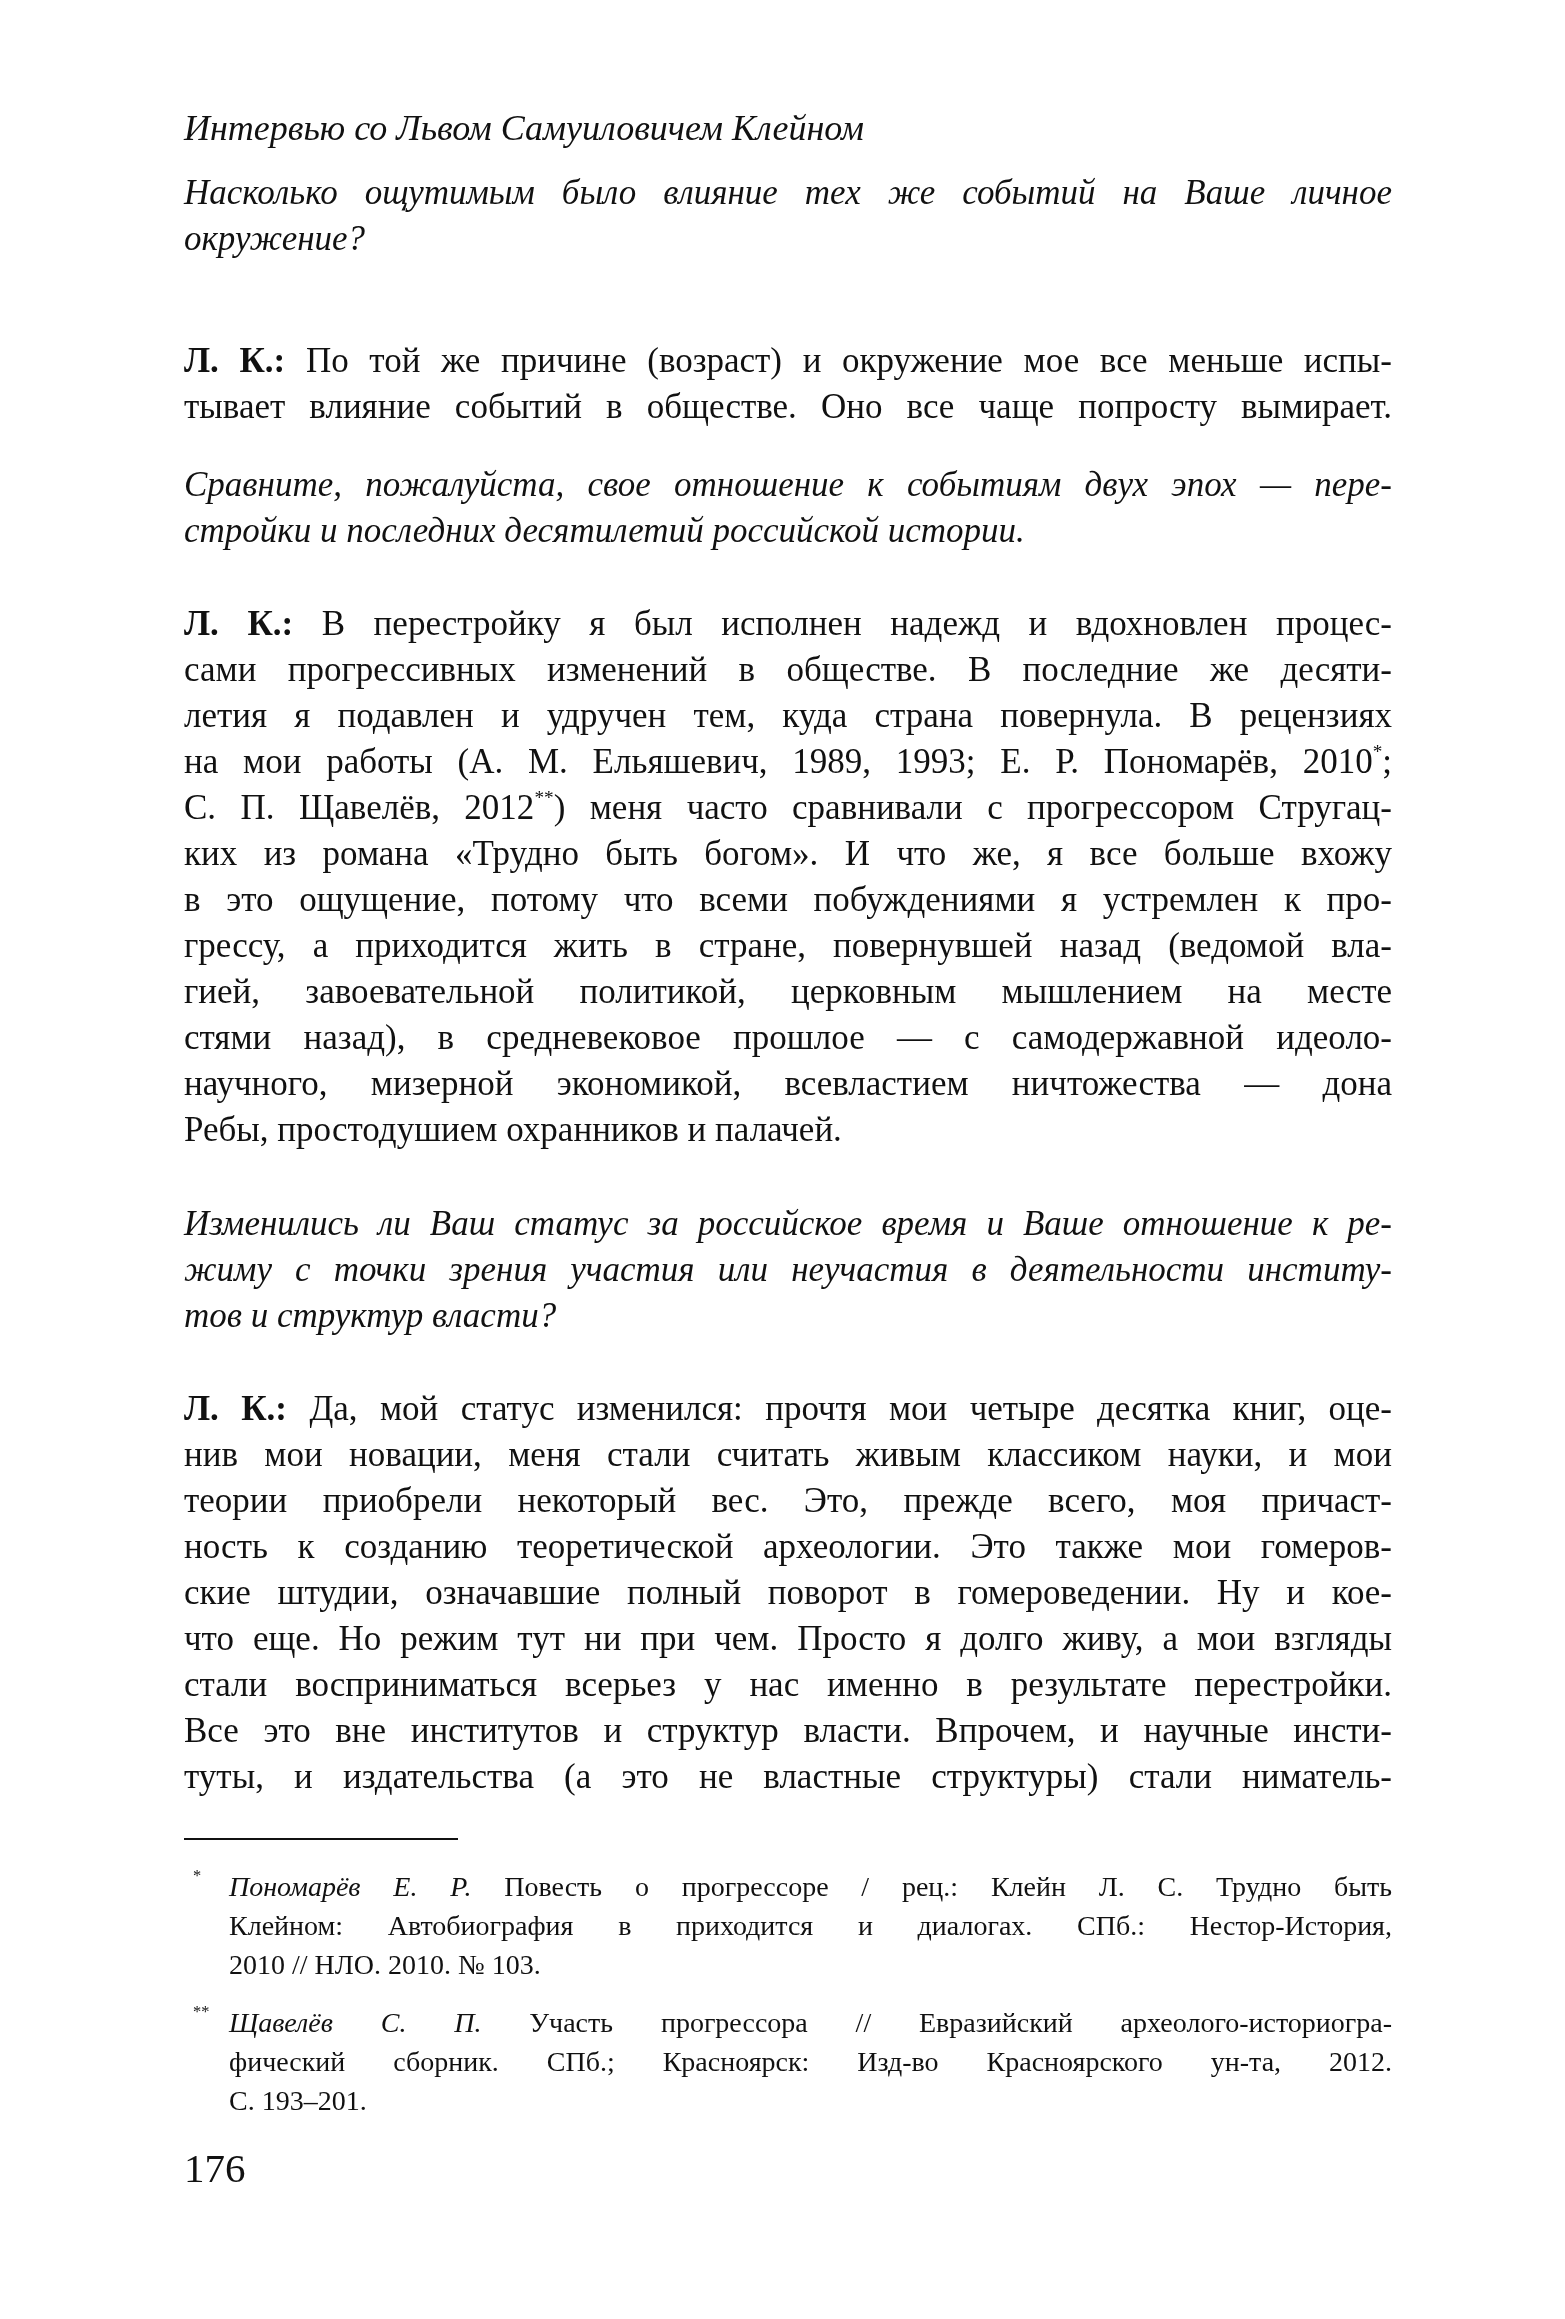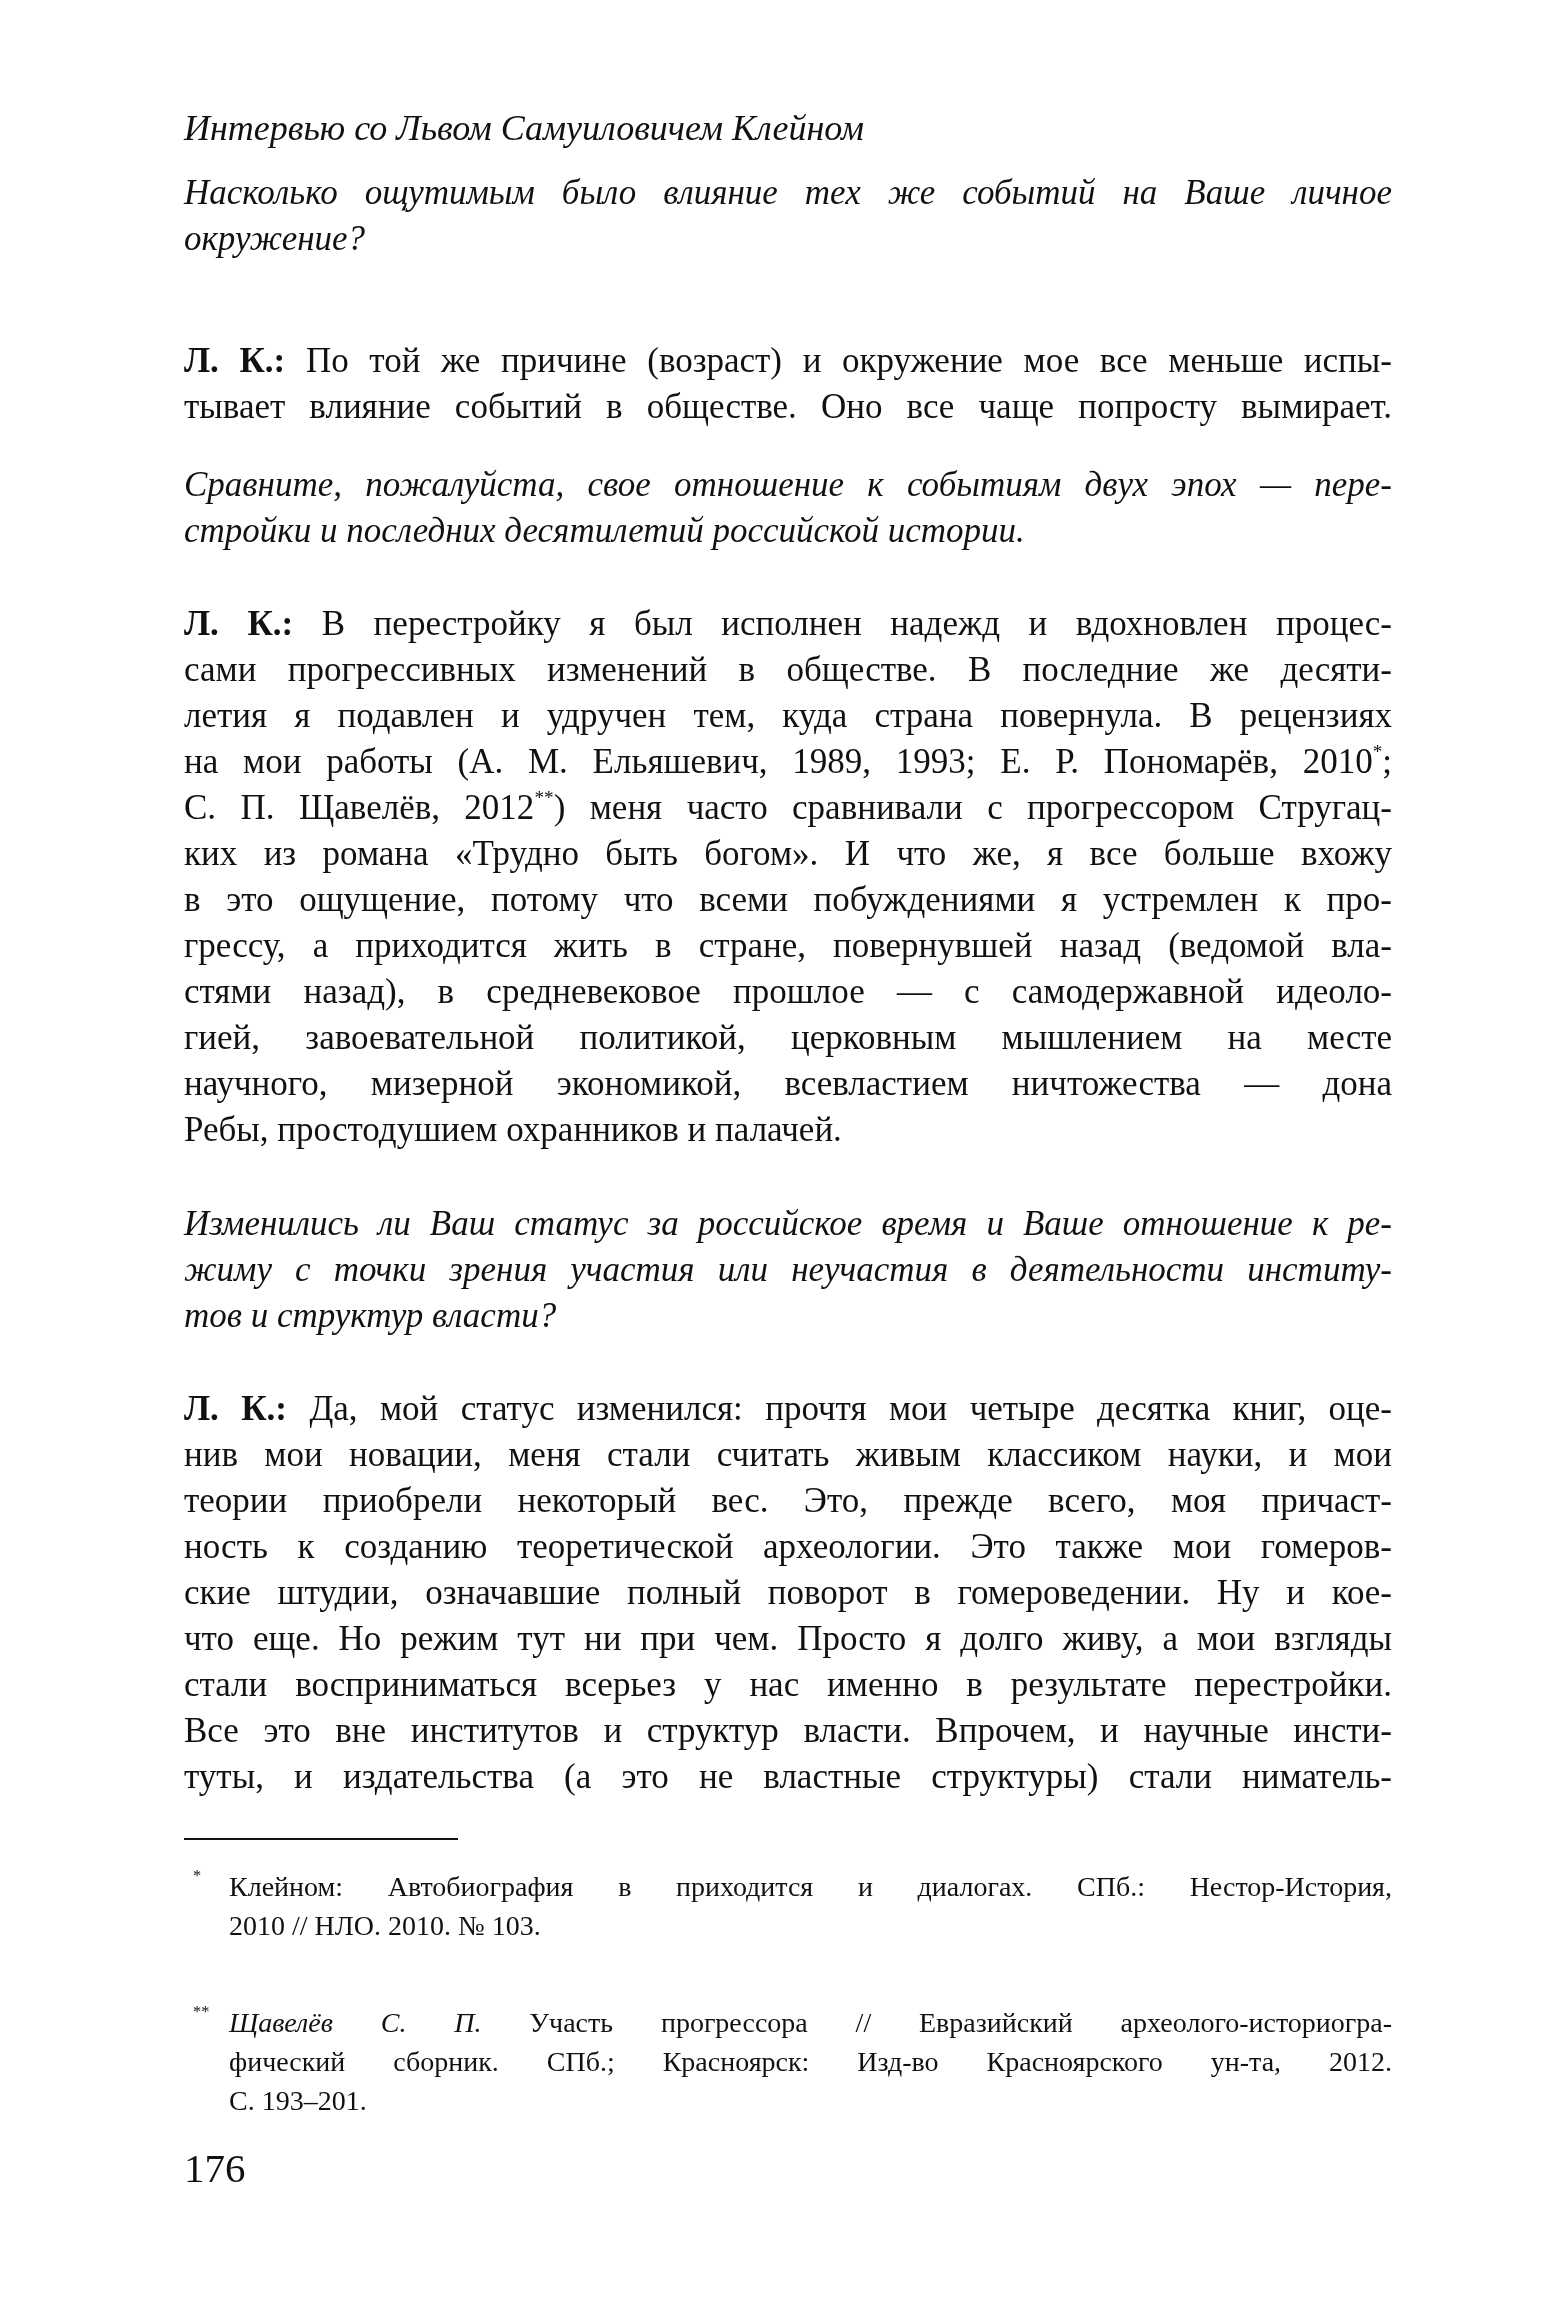--- a/index.html
+++ b/index.html
@@ -125,22 +125,22 @@
 
   <div class="block answer" style="top:601px;">
     <span class="line"><span class="speaker">Л. К.:</span><span> В перестройку я был исполнен надежд и вдохновлен процес-</span></span>
     <span class="line">сами прогрессивных изменений в обществе. В последние же десяти-</span>
     <span class="line">летия я подавлен и удручен тем, куда страна повернула. В рецензиях</span>
     <span class="line"><span>на мои работы (А. М. Ельяшевич, 1989, 1993; Е. Р. Пономарёв, 2010</span><sup>*</sup><span>;</span></span>
     <span class="line"><span>С. П. Щавелёв, 2012</span><sup>**</sup><span>) меня часто сравнивали с прогрессором Стругац-</span></span>
     <span class="line">ких из романа «Трудно быть богом». И что же, я все больше вхожу</span>
     <span class="line">в это ощущение, потому что всеми побуждениями я устремлен к про-</span>
     <span class="line">грессу, а приходится жить в стране, повернувшей назад (ведомой вла-</span>
+    <span class="line">гией, завоевательной политикой, церковным мышлением на месте</span>
     <span class="line">стями назад), в средневековое прошлое — с самодержавной идеоло-</span>
-    <span class="line">гией, завоевательной политикой, церковным мышлением на месте</span>
     <span class="line">научного, мизерной экономикой, всевластием ничтожества — дона</span>
     <span class="line last">Ребы, простодушием охранников и палачей.</span>
   </div>
 
   <div class="block question" style="top:1201px;">
     <span class="line">Изменились ли Ваш статус за российское время и Ваше отношение к ре-</span>
     <span class="line">жиму с точки зрения участия или неучастия в деятельности институ-</span>
     <span class="line last">тов и структур власти?</span>
   </div>
 
@@ -154,20 +154,21 @@
     <span class="line">стали восприниматься всерьез у нас именно в результате перестройки.</span>
     <span class="line">Все это вне институтов и структур власти. Впрочем, и научные инсти-</span>
     <span class="line">туты, и издательства (а это не властные структуры) стали ниматель-</span>
   </div>
 
   <div class="fn-rule"></div>
 
   <div class="footnote" style="top:1867px;">
     <span class="fn-mark">*</span>
     <div class="fn-text">
+      <span class="line"><span class="fn-author">Пономарёв Е. Р.</span><span> Повесть о прогрессоре / рец.: Клейн Л. С. Трудно быть</span></span>
       <span class="line">Клейном: Автобиография в приходится и диалогах. СПб.: Нестор-История,</span>
       <span class="line last">2010 // НЛО. 2010. № 103.</span>
     </div>
   </div>
 
   <div class="footnote" style="top:2003px;">
     <span class="fn-mark">**</span>
     <div class="fn-text">
       <span class="line"><span class="fn-author">Щавелёв С. П.</span><span> Участь прогрессора // Евразийский археолого-историогра-</span></span>
       <span class="line">фический сборник. СПб.; Красноярск: Изд-во Красноярского ун-та, 2012.</span>

